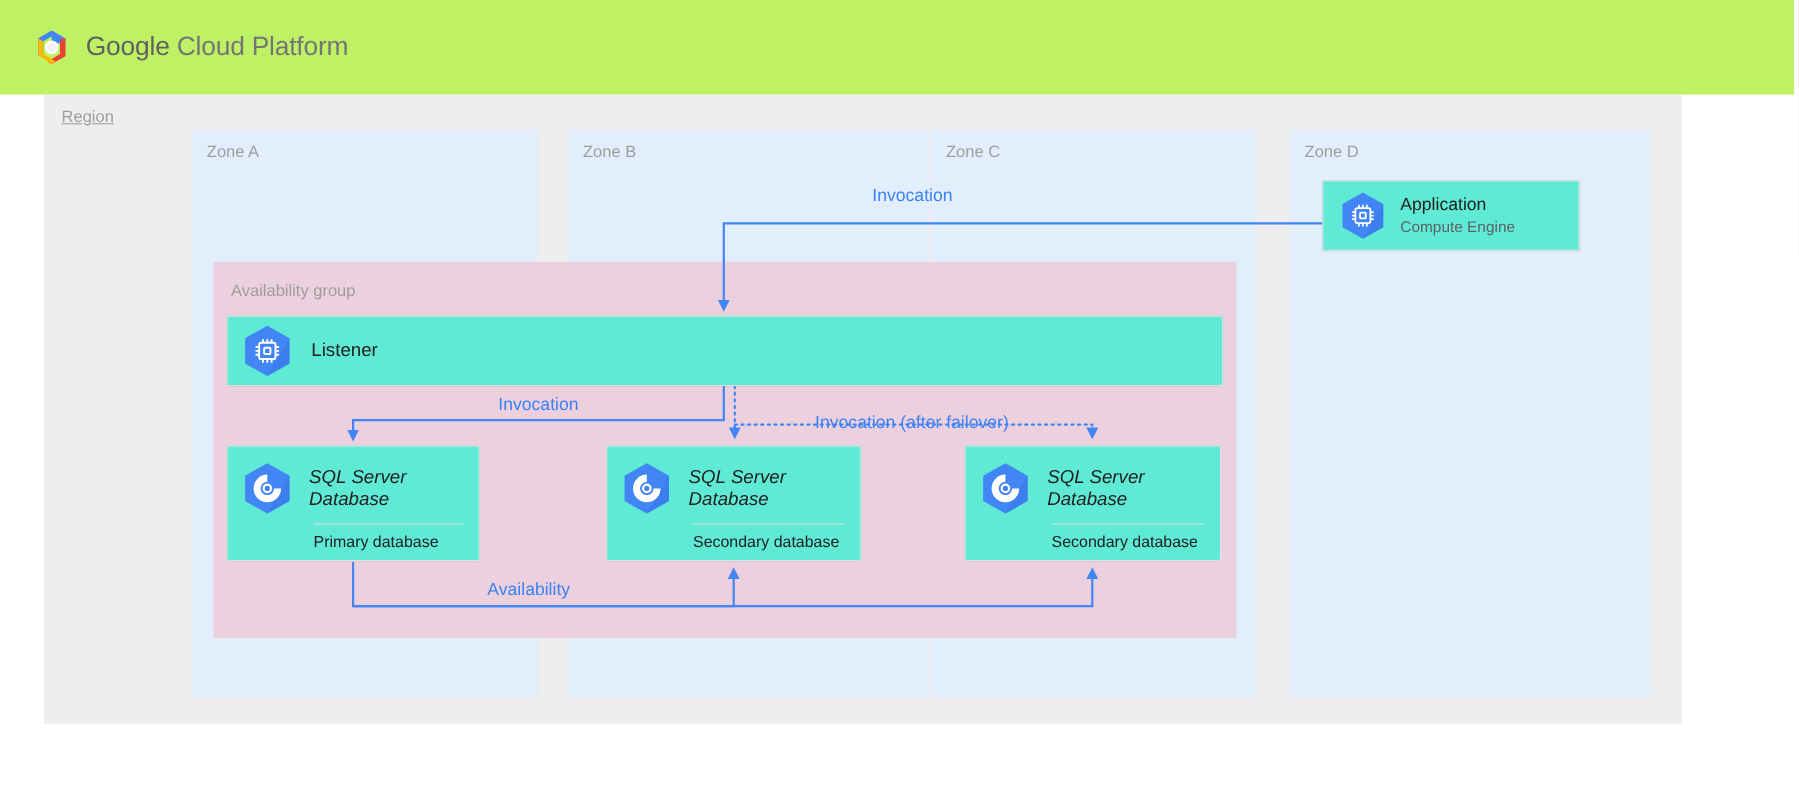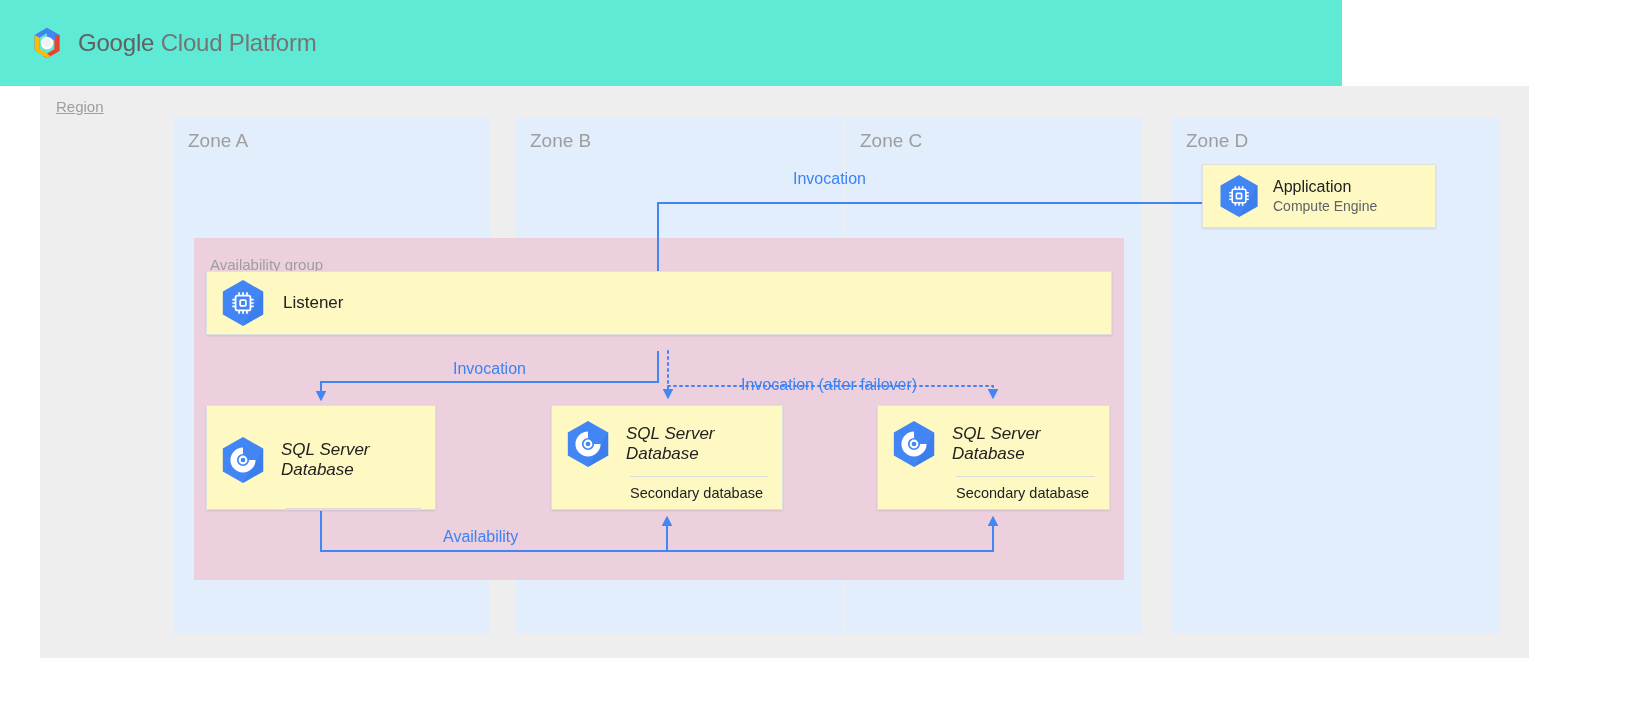--- a/index.html
+++ b/index.html
@@ -12,22 +12,22 @@
     height: 726px;
     position: relative;
     font-family: "Liberation Sans", sans-serif;
     overflow: hidden;
   }
 
   
   #header {
     position: absolute;
     left: 0; top: 0;
-    width: 1342px; height: 86px;
-    background: #5eead4;
+    width: 1631px; height: 86px;
+    background: #bef264;
   }
   #logo-wrap {
     position: absolute;
     left: 28px; top: 24px;
     display: flex;
     align-items: center;
     gap: 12px;
   }
   #logo-mark { width: 38px; height: 38px; display: block; }
   #logo-text {
@@ -57,21 +57,21 @@
   .zone {
     position: absolute;
     top: 118px;
     height: 516px;
     background: #e2eefc;
   }
   .zone-label {
     position: absolute;
     top: 12px;
     left: 14px;
-    font-size: 19px;
+    font-size: 15px;
     color: #9e9e9e;
   }
   #zone-a { left: 174px; width: 316px; }
   #zone-b { left: 516px; width: 328px; }
   #zone-c { left: 846px; width: 296px; }
   #zone-d { left: 1172px; width: 328px; }
 
   
   #ag {
     position: absolute;
@@ -82,21 +82,21 @@
   #ag-label {
     position: absolute;
     left: 16px; top: 18px;
     font-size: 15px;
     color: #9e9e9e;
   }
 
   
   .card {
     position: absolute;
-    background: #fef9c3;
+    background: #5eead4;
     border: 1px solid #e0e0e0;
     box-shadow: 0 1px 2px rgba(0,0,0,0.10);
     box-sizing: border-box;
   }
   .card-row {
     display: flex;
     align-items: center;
     gap: 16px;
     padding: 0 18px;
     height: 100%;
@@ -118,21 +118,21 @@
   
   #card-application {
     left: 1202px; top: 164px;
     width: 234px; height: 64px;
   }
   #card-application .card-row { gap: 14px; padding: 0 16px; }
   #card-application .card-title { font-size: 16px; }
 
   
   #card-listener {
-    left: 206px; top: 271px;
+    left: 206px; top: 287px;
     width: 906px; height: 64px;
   }
   #card-listener .card-row { gap: 18px; padding: 0 14px; }
 
   
   .db-card {
     top: 405px;
     height: 105px;
   }
   #card-db-primary   { left: 206px;  width: 230px; }
@@ -317,20 +317,21 @@
       <svg class="hex-icon" width="44" height="48" viewBox="0 0 40 44">
         <path d="M20 1 L38.5 11.5 L38.5 32.5 L20 43 L1.5 32.5 L1.5 11.5 Z" fill="#4285f4"></path>
         <path d="M20 43 L38.5 32.5 L38.5 11.5 Z" fill="#3b78e7" opacity="0.55"></path>
         <path d="M20 10.5 A 11.5 11.5 0 1 0 31.5 22 L 25.6 22 A 5.6 5.6 0 1 1 20 16.4 Z" fill="#ffffff"></path>
         <circle cx="20" cy="22" r="3.1" fill="none" stroke="#ffffff" stroke-width="1.9"></circle>
       </svg>
       <div class="db-title">SQL Server
 Database</div>
     </div>
     <div class="db-divider"></div>
+    <div class="db-foot">Primary database</div>
   </div>
 </div>
 
 <div class="card db-card" id="card-db-secondary1">
   <div class="db-inner">
     <div class="db-top">
       <svg class="hex-icon" width="44" height="48" viewBox="0 0 40 44">
         <path d="M20 1 L38.5 11.5 L38.5 32.5 L20 43 L1.5 32.5 L1.5 11.5 Z" fill="#4285f4"></path>
         <path d="M20 43 L38.5 32.5 L38.5 11.5 Z" fill="#3b78e7" opacity="0.55"></path>
         <path d="M20 10.5 A 11.5 11.5 0 1 0 31.5 22 L 25.6 22 A 5.6 5.6 0 1 1 20 16.4 Z" fill="#ffffff"></path>

